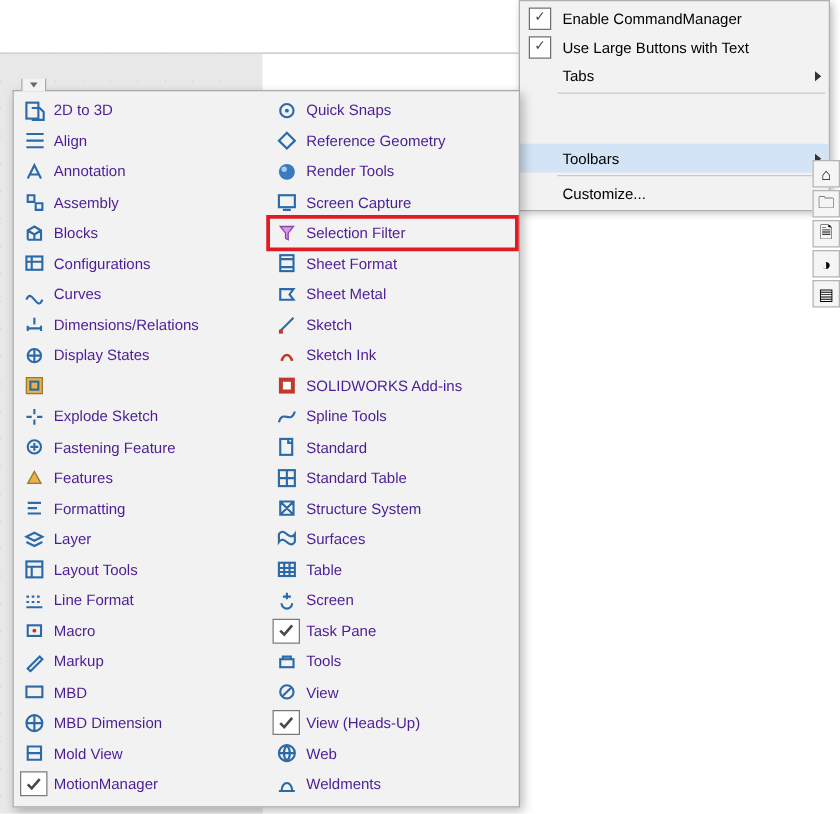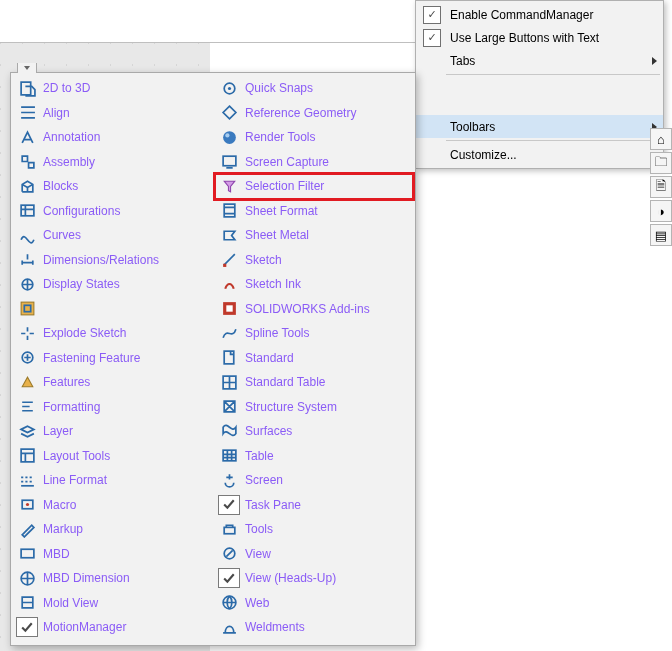--- a/index.html
+++ b/index.html
@@ -133,21 +133,21 @@
   .tb-col {
     flex: 1 1 50%;
     padding: 3px 2px 5px 2px;
   }
   .tb-col.left { border-right: none; }
   .tb-row {
     display: flex;
     align-items: center;
     height: 24.5px;
     padding: 0 4px 0 3px;
-    color: #8b5cf6;
+    color: #4c1d95;
     white-space: nowrap;
     box-sizing: border-box;
   }
   .tb-row .iconcell {
     width: 22px; height: 20px;
     display:flex;align-items:center;justify-content:center;
     margin-right: 5px;
     color:#2b6aa8;
   }
   .tb-row .iconcell svg { width:17px; height:17px; }

